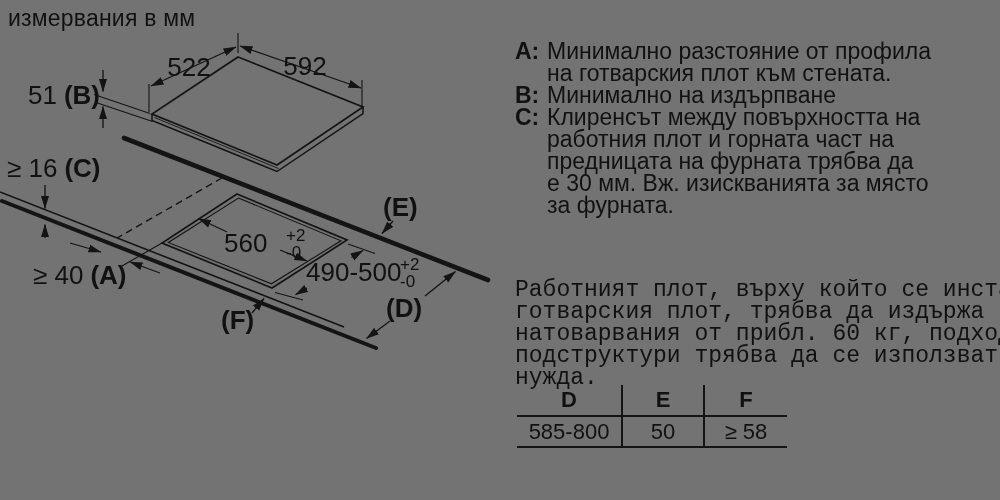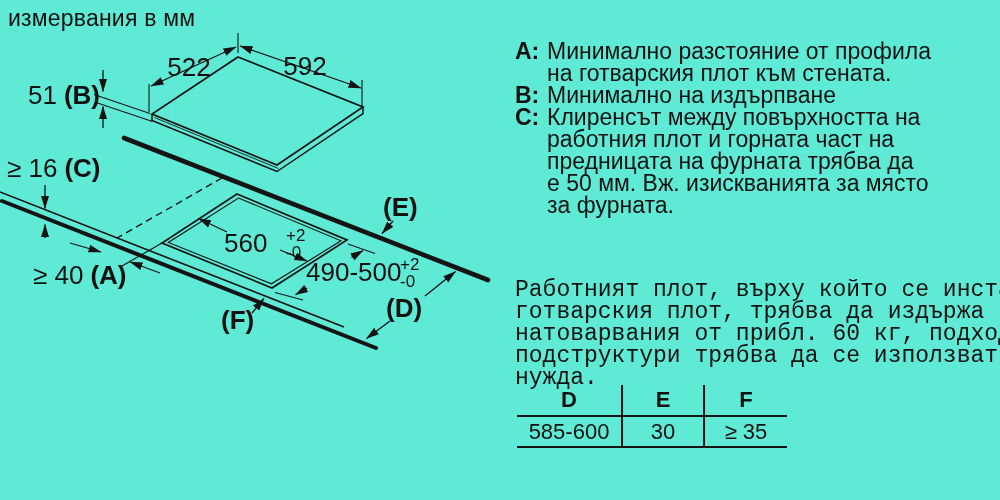--- a/index.html
+++ b/index.html
@@ -1,17 +1,17 @@
 <!DOCTYPE html>
 <html><head>
 <meta charset="utf-8">
 <style>
   html,body{margin:0;padding:0;background:#fff;}
   .stage{
-    position:relative;width:1000px;height:500px;background:#5eead4;
+    position:relative;width:1000px;height:500px;background:#737373;
     font-family:"Liberation Sans", sans-serif;color:#111;overflow:hidden;
   }
   .diagram-title{
     position:absolute;left:8px;top:5px;font-size:23px;letter-spacing:.2px;color:#111;
   }
   svg text{fill:#111;font-family:"Liberation Sans", sans-serif;}
   .dimtext{font-size:26px;}
   .dimtext-sm{font-size:17px;}
   .b{font-weight:bold;}
   svg .ln{stroke:#141414;fill:none;}
@@ -126,21 +126,21 @@
       </div>
       <div class="legend-item">
         <span class="legend-key">B:</span>
         <span class="legend-text">Минимално на издърпване</span>
       </div>
       <div class="legend-item">
         <span class="legend-key">C:</span>
         <span class="legend-text">Клиренсът между повърхността на
 работния плот и горната част на
 предницата на фурната трябва да
-е 50 мм. Вж. изискванията за място
+е 30 мм. Вж. изискванията за място
 за фурната.</span>
       </div>
     </div>
     <div class="note">Работният плот, върху който се инсталира
 готварския плот, трябва да издържа на
 натоварвания от прибл. 60 кг, подходящите
 подструктури трябва да се използват при
 нужда.</div>
   </div>
 
@@ -152,20 +152,20 @@
     </colgroup>
     <thead>
       <tr>
         <th>D</th>
         <th>E</th>
         <th>F</th>
       </tr>
     </thead>
     <tbody>
       <tr class="r1">
-        <td>585-600</td>
-        <td>30</td>
-        <td>≥ 35</td>
+        <td>585-800</td>
+        <td>50</td>
+        <td>≥ 58</td>
       </tr>
     </tbody>
   </table>
 
 </div>
 
 </body></html>

